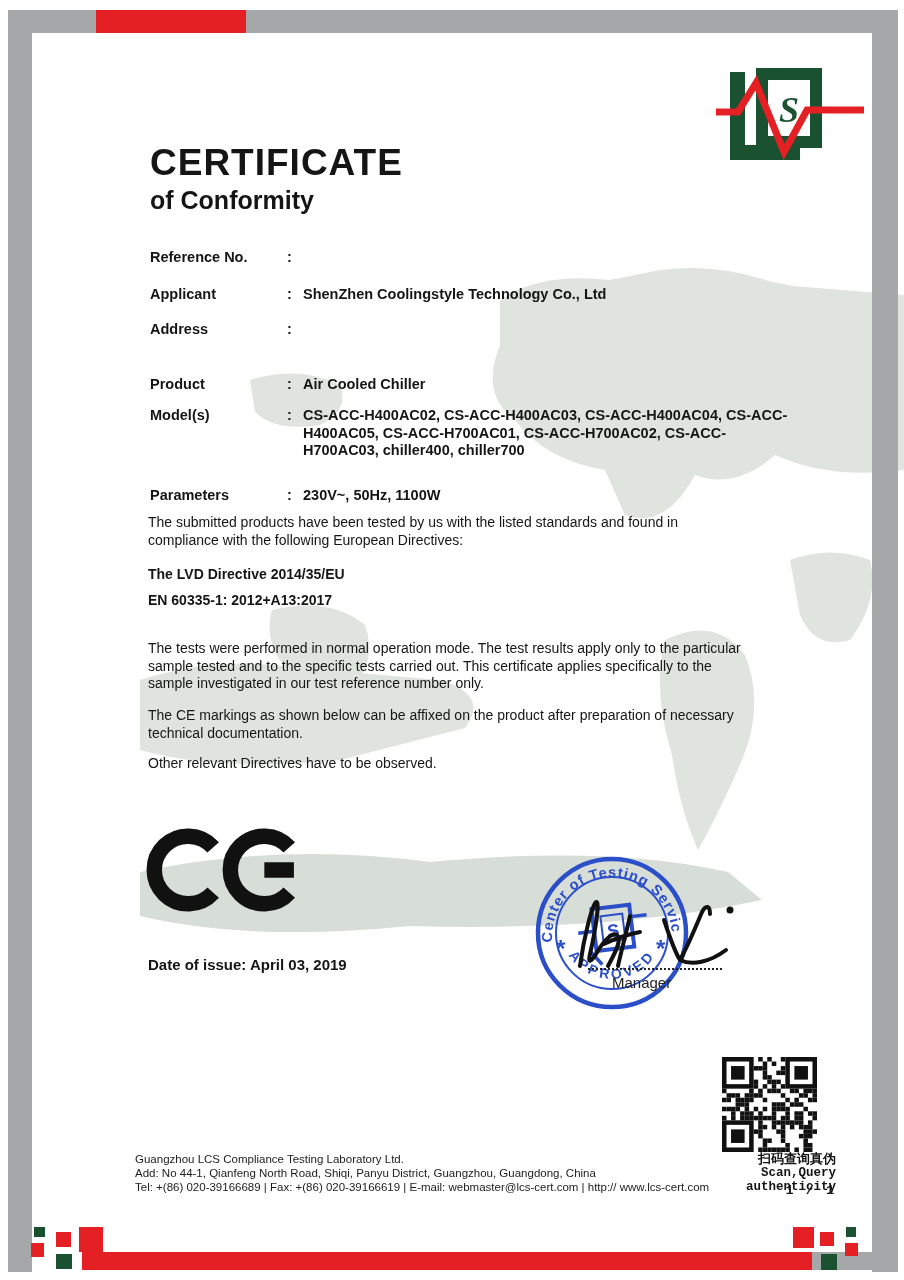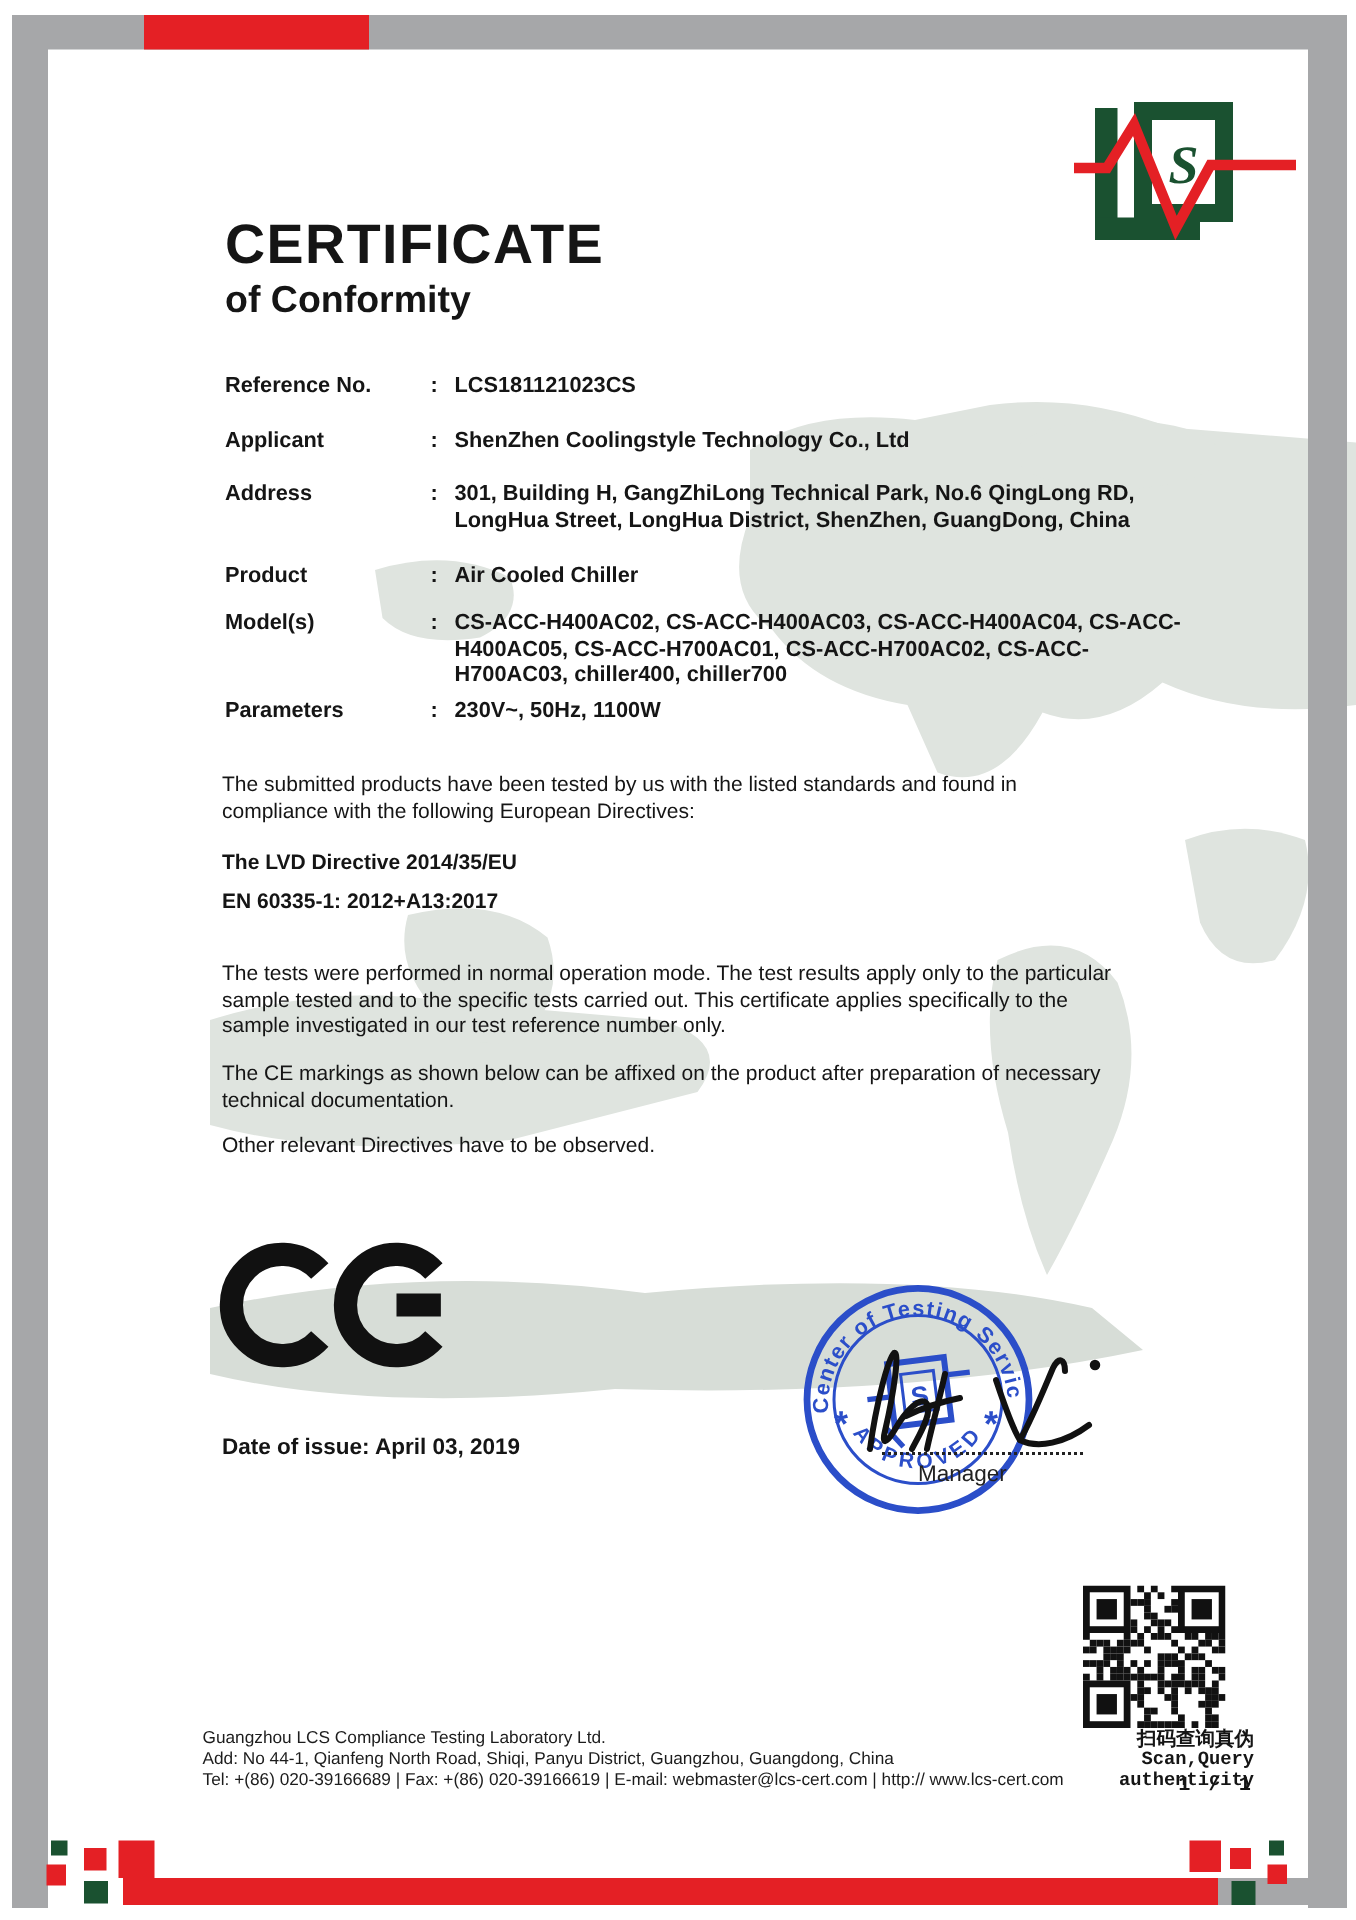--- a/index.html
+++ b/index.html
@@ -33,21 +33,21 @@
   
   .title{position:absolute;left:150px;top:142px;font-size:37px;font-weight:bold;letter-spacing:1px;}
   .subtitle{position:absolute;left:150px;top:186px;font-size:25px;font-weight:bold;}
   .logo{position:absolute;left:716px;top:60px;}
 
   
   .row{position:absolute;left:150px;display:flex;font-size:14.5px;line-height:17.5px;font-weight:bold;}
   .row .lbl{width:137px;}
   .row .col{width:16px;}
   .row .val{width:486px;}
-  .r0{top:249px;} .r1{top:286px;} .r2{top:321px;} .r3{top:376px;} .r4{top:407px;} .r5{top:466px;justify-content:center;}
+  .r0{top:249px;} .r1{top:286px;} .r2{top:321px;} .r3{top:376px;} .r4{top:407px;} .r5{top:487px;justify-content:center;}
 
   
   .para{position:absolute;left:148px;width:600px;font-size:14px;line-height:17.5px;}
   .p-intro{top:514px;} .p-directive{top:566px;font-weight:bold;}
   .p-standards{top:592px;font-weight:bold;} .p-tests{top:640px;}
   .p-ce{top:707px;} .p-other{top:755px;}
 
   
   .cemark{position:absolute;left:146px;top:810px;}
   .dateline{position:absolute;left:148px;top:956px;font-size:15px;font-weight:bold;}
@@ -111,31 +111,29 @@
     <text x="73" y="62" font-size="36" font-weight="bold" font-style="italic" fill="#1a5130" text-anchor="middle" font-family="Liberation Serif, serif">S</text>
     <polyline points="0,52 22,52 40,23 68,92 91,50 148,50" fill="none" stroke="#e42025" stroke-width="7"></polyline>
   </svg>
 
   <div class="title">CERTIFICATE</div>
   <div class="subtitle">of Conformity</div>
 
   <div class="row r0">
     <span class="lbl">Reference No.</span>
     <span class="col">:</span>
-    <span class="val">LCS181121023CS</span>
   </div>
   <div class="row r1">
     <span class="lbl">Applicant</span>
     <span class="col">:</span>
     <span class="val">ShenZhen Coolingstyle Technology Co., Ltd</span>
   </div>
   <div class="row r2">
     <span class="lbl">Address</span>
     <span class="col">:</span>
-    <span class="val">301, Building H, GangZhiLong Technical Park, No.6 QingLong RD, LongHua Street, LongHua District, ShenZhen, GuangDong, China</span>
   </div>
   <div class="row r3">
     <span class="lbl">Product</span>
     <span class="col">:</span>
     <span class="val">Air Cooled Chiller</span>
   </div>
   <div class="row r4">
     <span class="lbl">Model(s)</span>
     <span class="col">:</span>
     <span class="val">CS-ACC-H400AC02, CS-ACC-H400AC03, CS-ACC-H400AC04, CS-ACC-H400AC05, CS-ACC-H700AC01, CS-ACC-H700AC02, CS-ACC-H700AC03, chiller400, chiller700</span>

